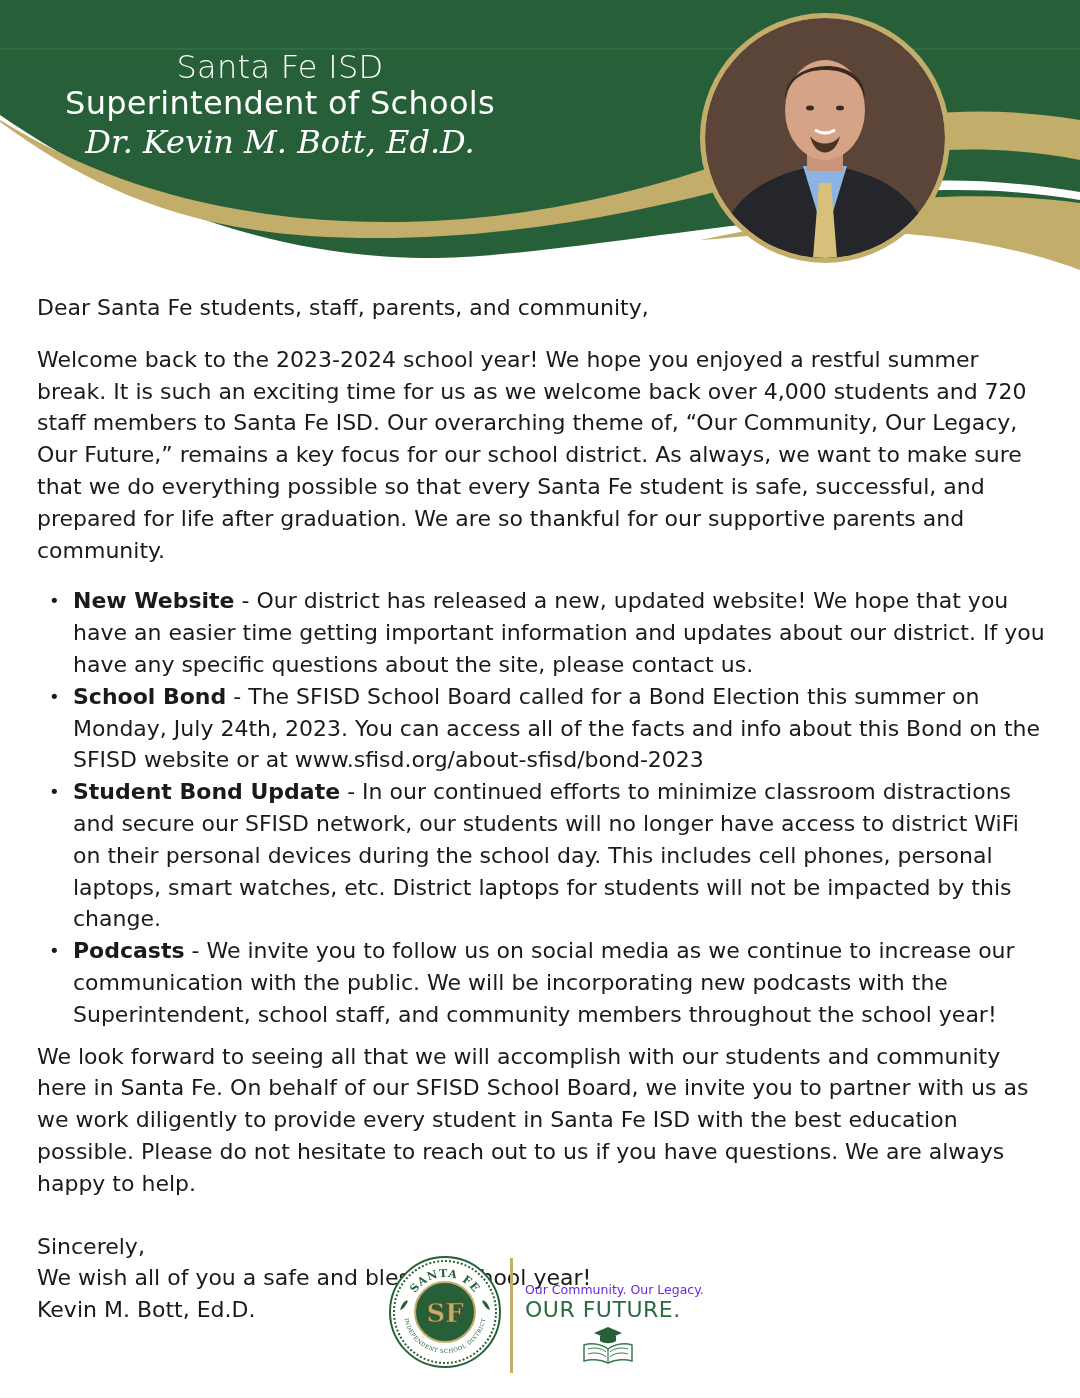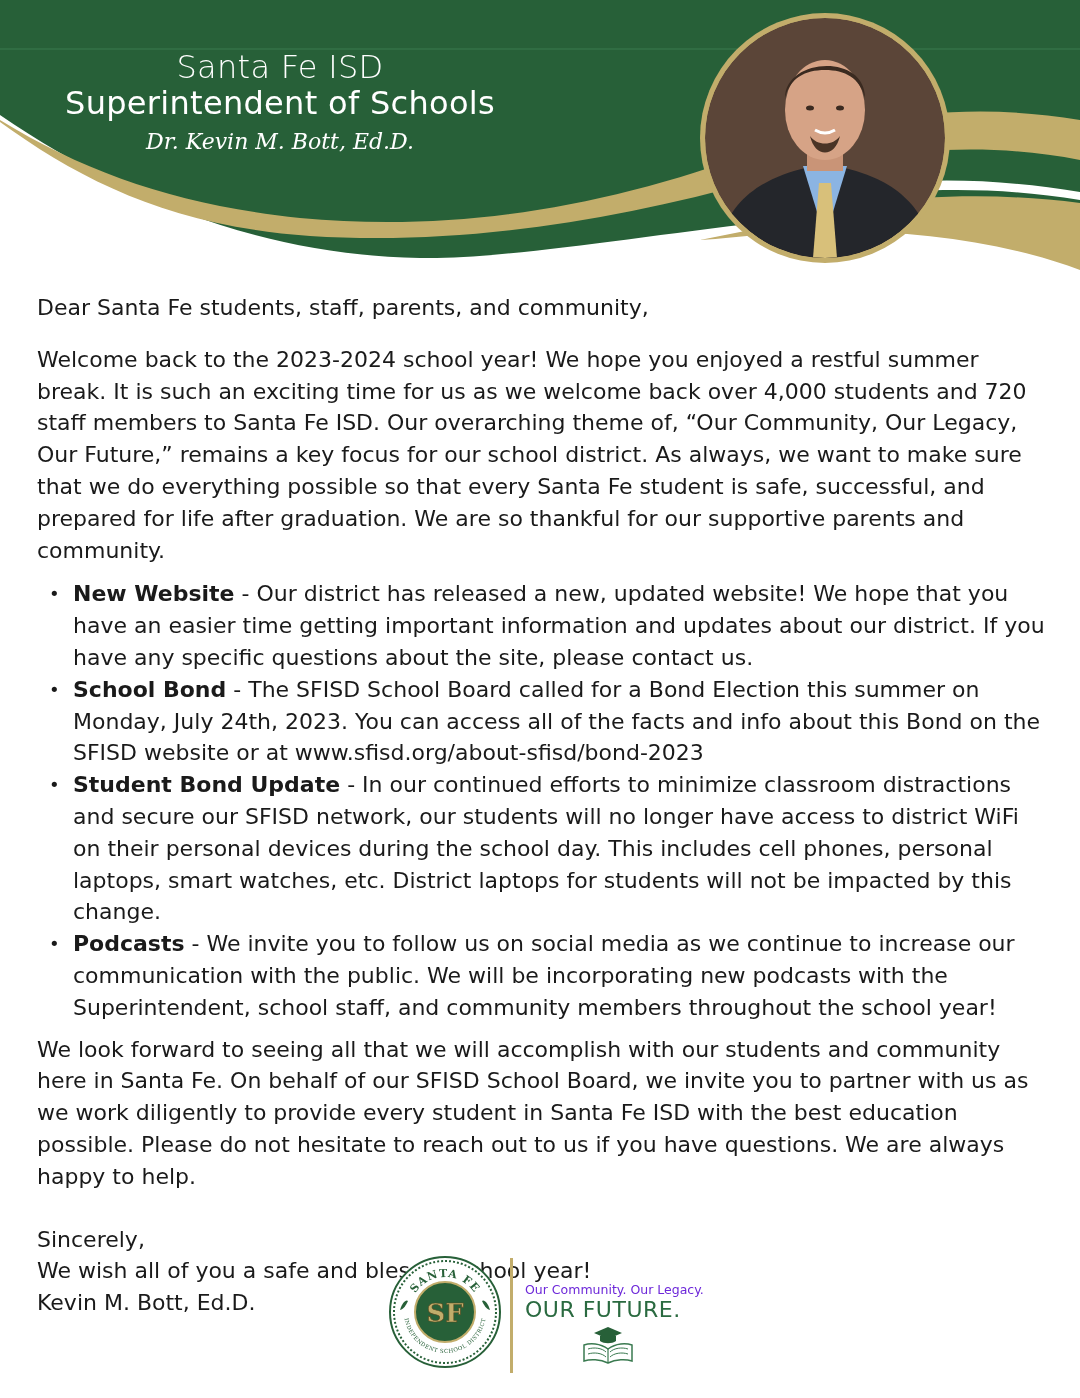--- a/index.html
+++ b/index.html
@@ -3,29 +3,29 @@
 <meta charset="utf-8">
 <style>
   html, body { margin: 0; padding: 0; background: #ffffff; }
   body { width: 1080px; height: 1398px; position: relative; overflow: hidden;
          font-family: "DejaVu Sans", sans-serif; color: #1a1a1a; }
   .header { position: absolute; left: 0; top: 0; width: 1080px; height: 280px; }
   .header svg { position: absolute; left: 0; top: 0; }
   .title-block { position: absolute; left: 30px; top: 50px; width: 500px; text-align: center; color: #ffffff; }
   .title-line1 { font-family: "DejaVu Sans", sans-serif; font-weight: 300; font-size: 32px; line-height: 34px; letter-spacing: 0.3px; }
   .title-line2 { font-family: "DejaVu Sans", sans-serif; font-size: 32px; line-height: 38px; letter-spacing: 0.3px; }
-  .title-line3 { font-family: "DejaVu Serif", serif; font-style: italic; font-size: 22px; line-height: 36px; margin-top: 2px; }
+  .title-line3 { font-family: "DejaVu Serif", serif; font-style: italic; font-size: 32px; line-height: 36px; margin-top: 2px; }
   .portrait { position: absolute; left: 700px; top: 13px; width: 250px; height: 250px; border-radius: 50%;
               background: #c2ad6b; padding: 0; box-sizing: border-box; }
   .portrait svg { position: absolute; left: 5px; top: 5px; border-radius: 50%; }
   .body-text { position: absolute; left: 37px; top: 292px; width: 1010px; font-size: 22px; line-height: 31.8px; }
   .body-text p { margin: 0; }
   .greet { margin-bottom: 20px !important; }
   .para { margin-bottom: 8px !important; }
-  ul.updates { margin: 12px 0 10px 0; padding-left: 36px; list-style: none; }
+  ul.updates { margin: 19px 0 10px 0; padding-left: 36px; list-style: none; }
   ul.updates li { position: relative; margin: 0; }
   ul.updates li::before { content: "•"; position: absolute; left: -24px; top: 0; font-size: 18px; }
   ul.updates b { font-weight: 700; }
   .closing-gap { height: 31px; }
   .footer { position: absolute; left: 388px; top: 1255px; width: 320px; height: 120px; }
   .seal { position: absolute; left: 0; top: 0; width: 114px; height: 114px; }
   .divider { position: absolute; left: 122px; top: 3px; width: 3px; height: 115px; background: #c2ad6b; }
   .tagline1 { position: absolute; left: 137px; top: 27px; font-size: 12.5px; color: #6d28d9; white-space: nowrap; }
   .tagline2 { position: absolute; left: 137px; top: 42px; font-size: 22px; color: #2a6a40; letter-spacing: 0.5px; white-space: nowrap; }
   .book-icon { position: absolute; left: 192px; top: 70px; }

